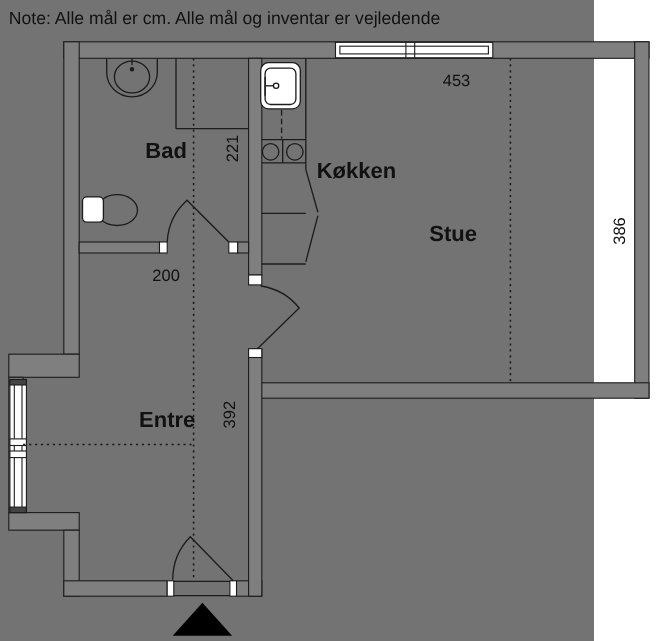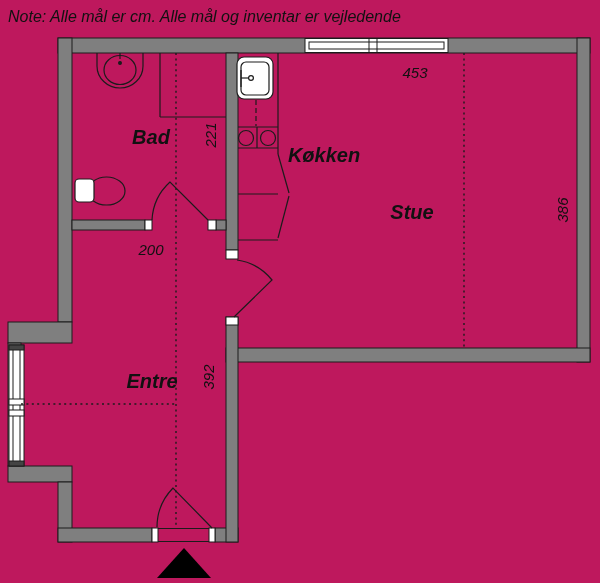--- a/index.html
+++ b/index.html
@@ -1,26 +1,25 @@
 <!DOCTYPE html>
 <html><head>
 <meta charset="utf-8">
 <style>
   html, body {
     margin: 0;
     padding: 0;
     background: #ffffff;
   }
   .page {
-    width: 600px;
+    width: 540px;
     height: 583px;
     position: relative;
-    background: #be185d;
+    background: #737373;
     font-family: "Liberation Sans", sans-serif;
-    font-style: italic;
   }
   svg { display: block; }
   text {
     font-family: "Liberation Sans", "DejaVu Sans", sans-serif;
     fill: #111111;
   }
   .note-text   { font-size: 16px; }
   .room-label  { font-size: 20px; font-weight: bold; }
   .dim-label   { font-size: 15px; }
 </style>

